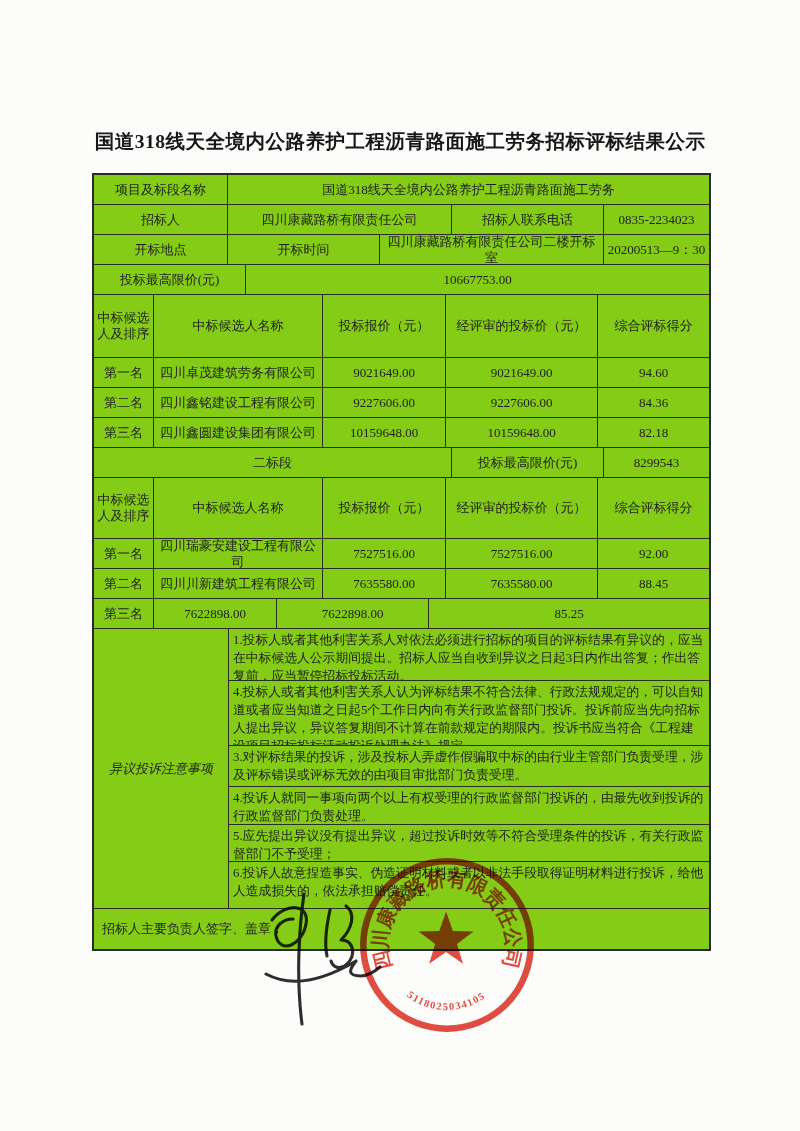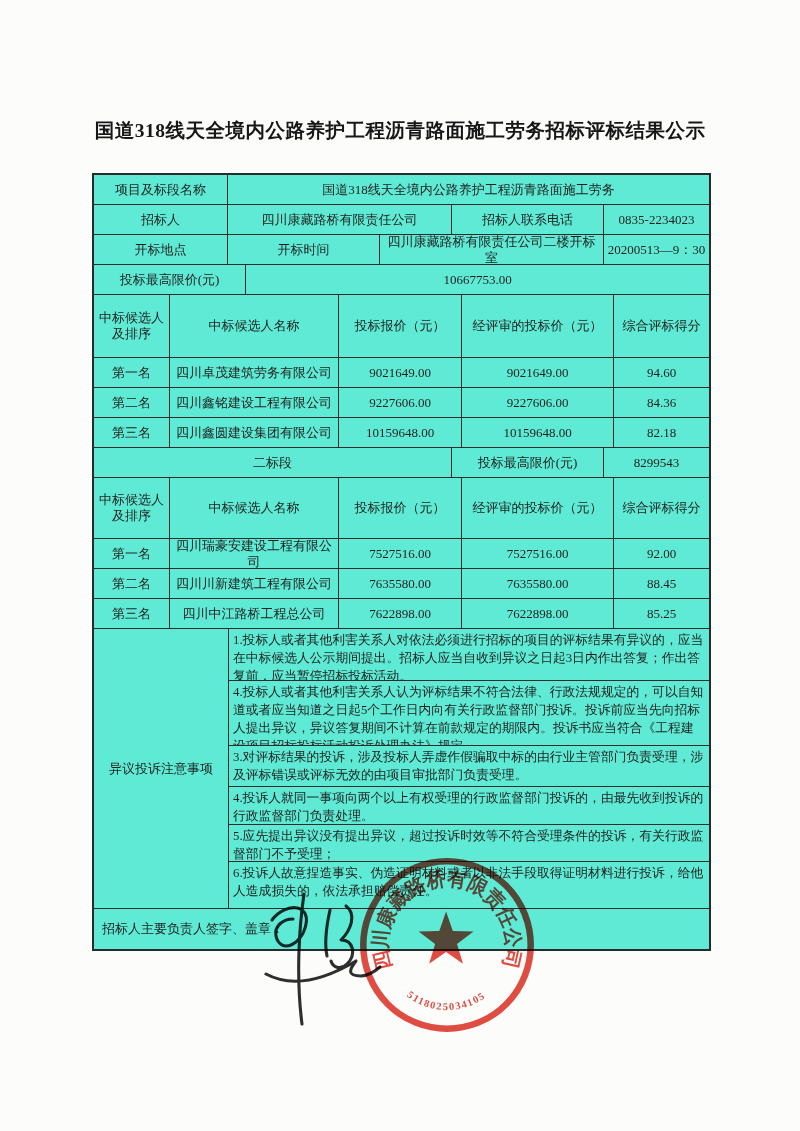--- a/index.html
+++ b/index.html
@@ -4,51 +4,51 @@
 <style>
   html,body{margin:0;padding:0;}
   body{
     width:800px;height:1131px;position:relative;
     background:#fcfcfb;
     font-family:"Liberation Serif","DejaVu Serif",serif;
     color:#1f1f1f;
     overflow:hidden;
   }
   .page-title{
-    position:absolute;top:117px;left:0;width:800px;
+    position:absolute;top:128px;left:0;width:800px;
     text-align:center;font-size:19.5px;font-weight:bold;
     letter-spacing:.5px;color:#171717;
   }
   .tbl{
     position:absolute;left:92px;top:173px;width:619px;
-    border:2px solid #2b2b2b;background:#5eead4;box-sizing:border-box;
+    border:2px solid #2b2b2b;background:#84cc16;box-sizing:border-box;
   }
   .row{display:flex;border-bottom:1.5px solid #2b2b2b;}
   .row.last{border-bottom:none;align-items:flex-end;}
   .cell{
     box-sizing:border-box;border-right:1.5px solid #2b2b2b;
     display:flex;align-items:center;justify-content:center;
     text-align:center;font-size:13px;line-height:16px;
     padding:1px 3px;overflow:hidden;
   }
   .cell.end{border-right:none;}
   .cell.grow{flex:1;}
   
   .wA1{width:134px}.wA2{width:224px}.wA3{width:152px}
   
-  .wB1{width:76px}.wB2{width:169px}.wB3{width:123px}.wB4{width:152px}
+  .wB1{width:60px}.wB2{width:169px}.wB3{width:123px}.wB4{width:152px}
   .wMergeB{width:358px}
   
   .h29{height:29px}.h62{height:62px}.h60{height:60px}
   
   .notes-row{display:flex;border-bottom:1.5px solid #2b2b2b;}
   .notes-label{
     width:135px;box-sizing:border-box;border-right:1.5px solid #2b2b2b;
     display:flex;align-items:center;justify-content:center;
-    font-size:13px;text-align:right;
+    font-size:13px;text-align:right;font-style:italic;
   }
   .notes-body{flex:1;display:flex;flex-direction:column;}
   .note-item{
     box-sizing:border-box;border-bottom:1.5px solid #2b2b2b;
     font-size:12.8px;line-height:18px;padding:2px 4px 0 4px;
     text-align:left;overflow:hidden;
   }
   .note-item.last{border-bottom:none;}
   .nh52{height:52px}.nh65{height:65px}.nh41{height:41px}
   .nh38{height:38px}.nh37{height:37px}.nh46{height:46px}
@@ -144,21 +144,20 @@
   </div>
   <div class="row">
     <div class="cell wB1 h29">第二名</div>
     <div class="cell wB2 h29">四川川新建筑工程有限公司</div>
     <div class="cell wB3 h29">7635580.00</div>
     <div class="cell wB4 h29">7635580.00</div>
     <div class="cell grow end h29">88.45</div>
   </div>
   <div class="row">
     <div class="cell wB1 h29">第三名</div>
-    <div class="cell wB2 h29">四川中江路桥工程总公司</div>
     <div class="cell wB3 h29">7622898.00</div>
     <div class="cell wB4 h29">7622898.00</div>
     <div class="cell grow end h29">85.25</div>
   </div>
 
   <div class="notes-row">
     <div class="notes-label">异议投诉注意事项</div>
     <div class="notes-body">
       <div class="note-item nh52">1.投标人或者其他利害关系人对依法必须进行招标的项目的评标结果有异议的，应当在中标候选人公示期间提出。招标人应当自收到异议之日起3日内作出答复；作出答复前，应当暂停招标投标活动。</div>
       <div class="note-item nh65">4.投标人或者其他利害关系人认为评标结果不符合法律、行政法规规定的，可以自知道或者应当知道之日起5个工作日内向有关行政监督部门投诉。投诉前应当先向招标人提出异议，异议答复期间不计算在前款规定的期限内。投诉书应当符合《工程建设项目招标投标活动投诉处理办法》规定。</div>

